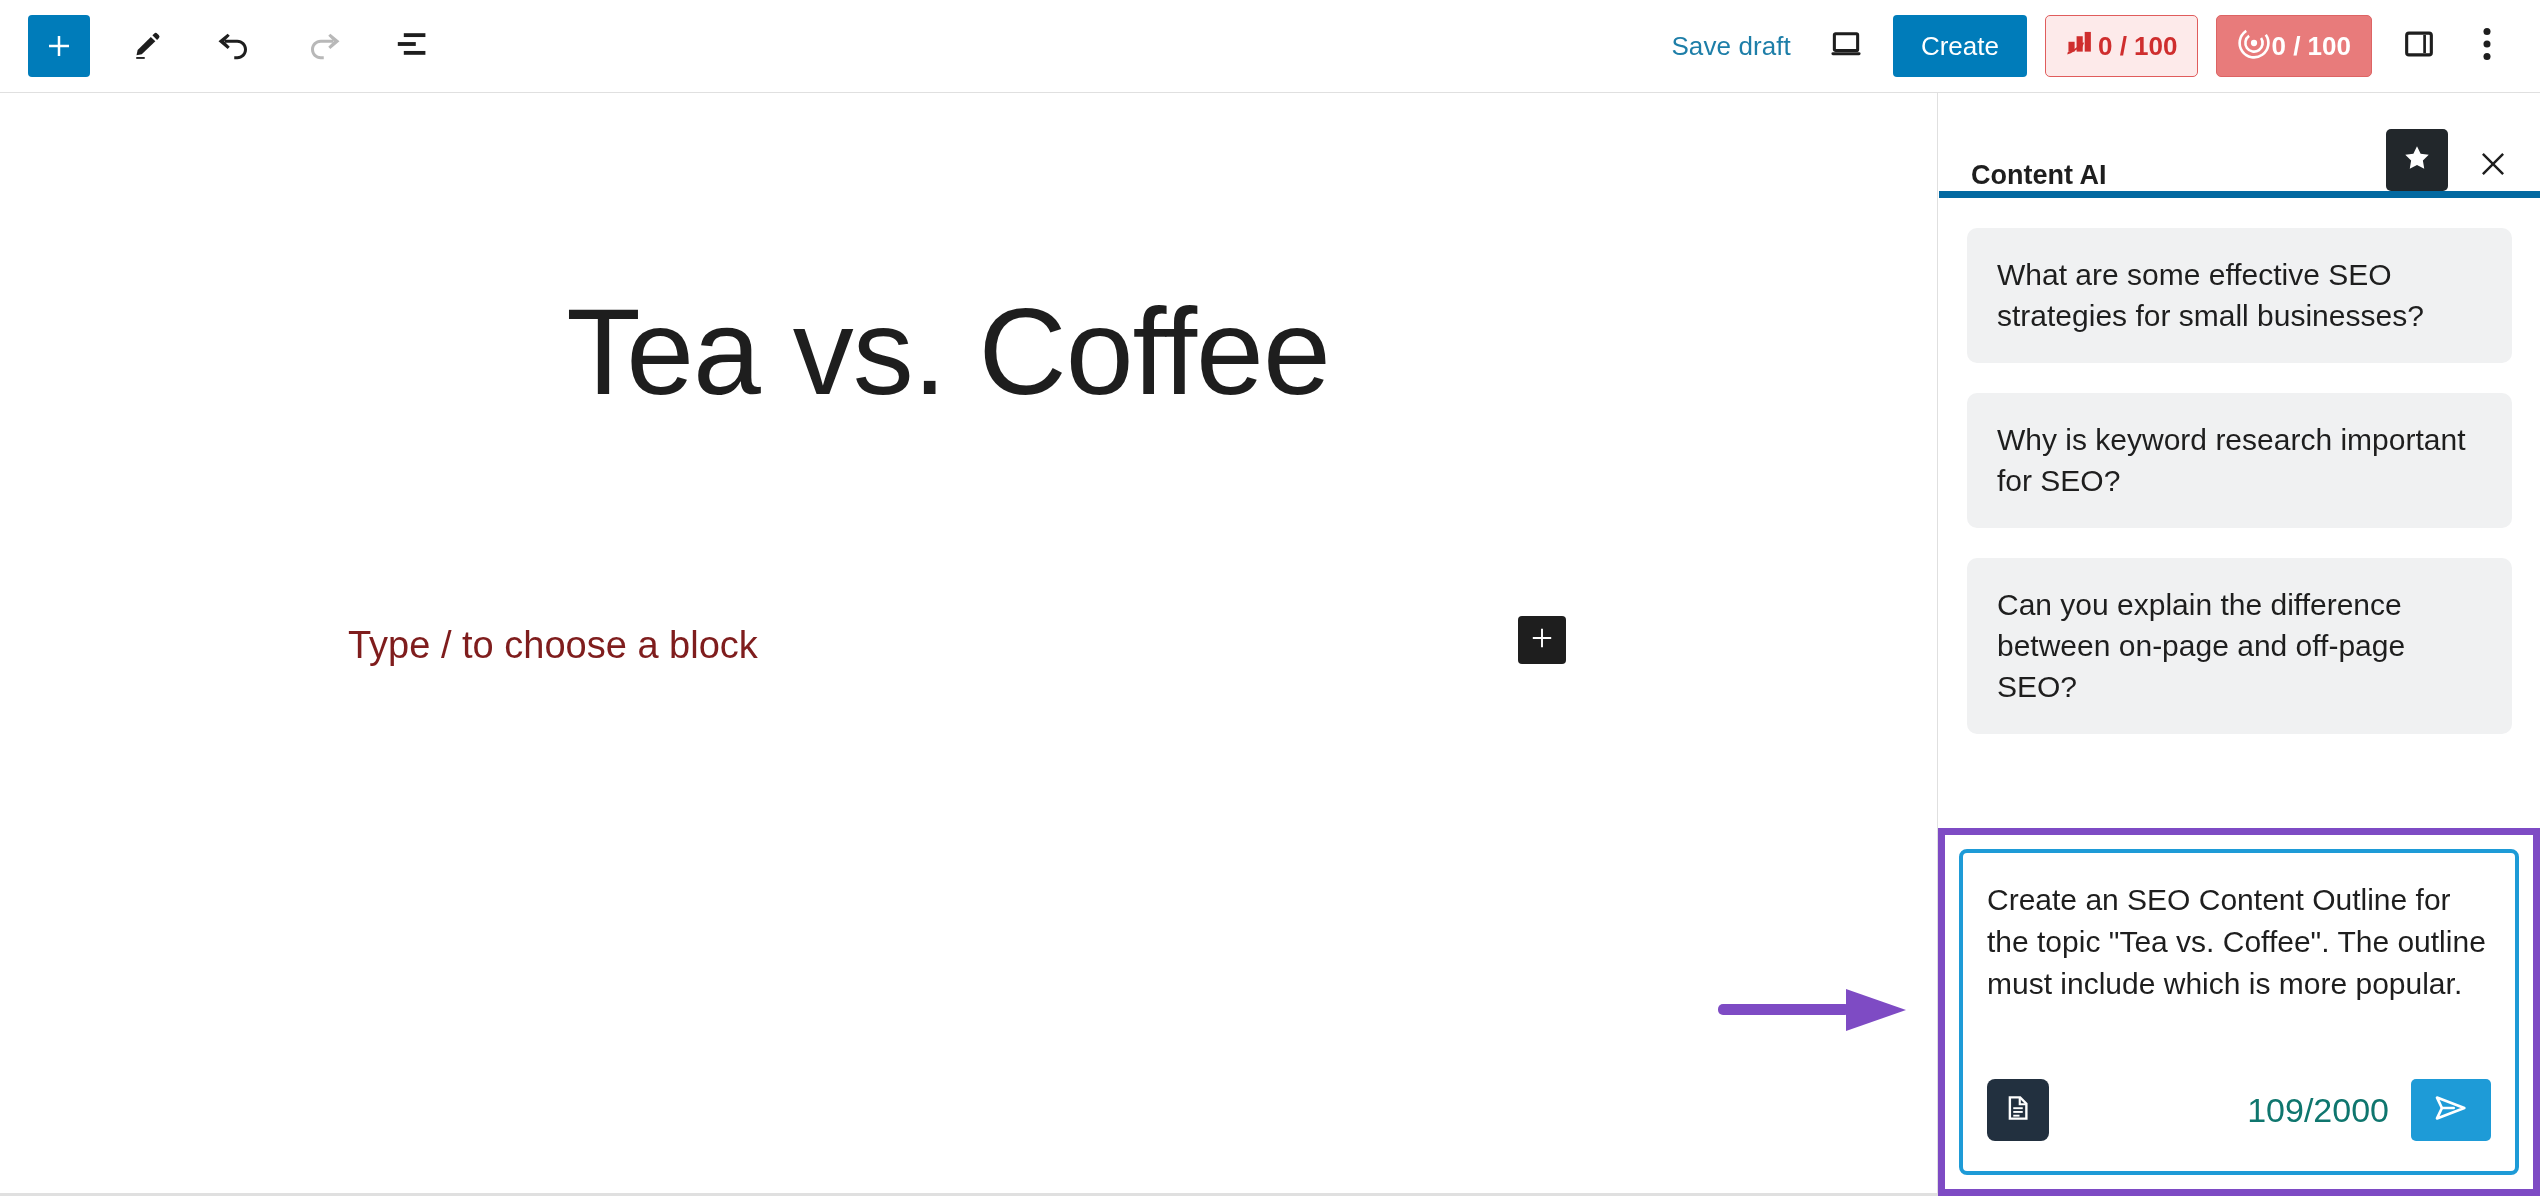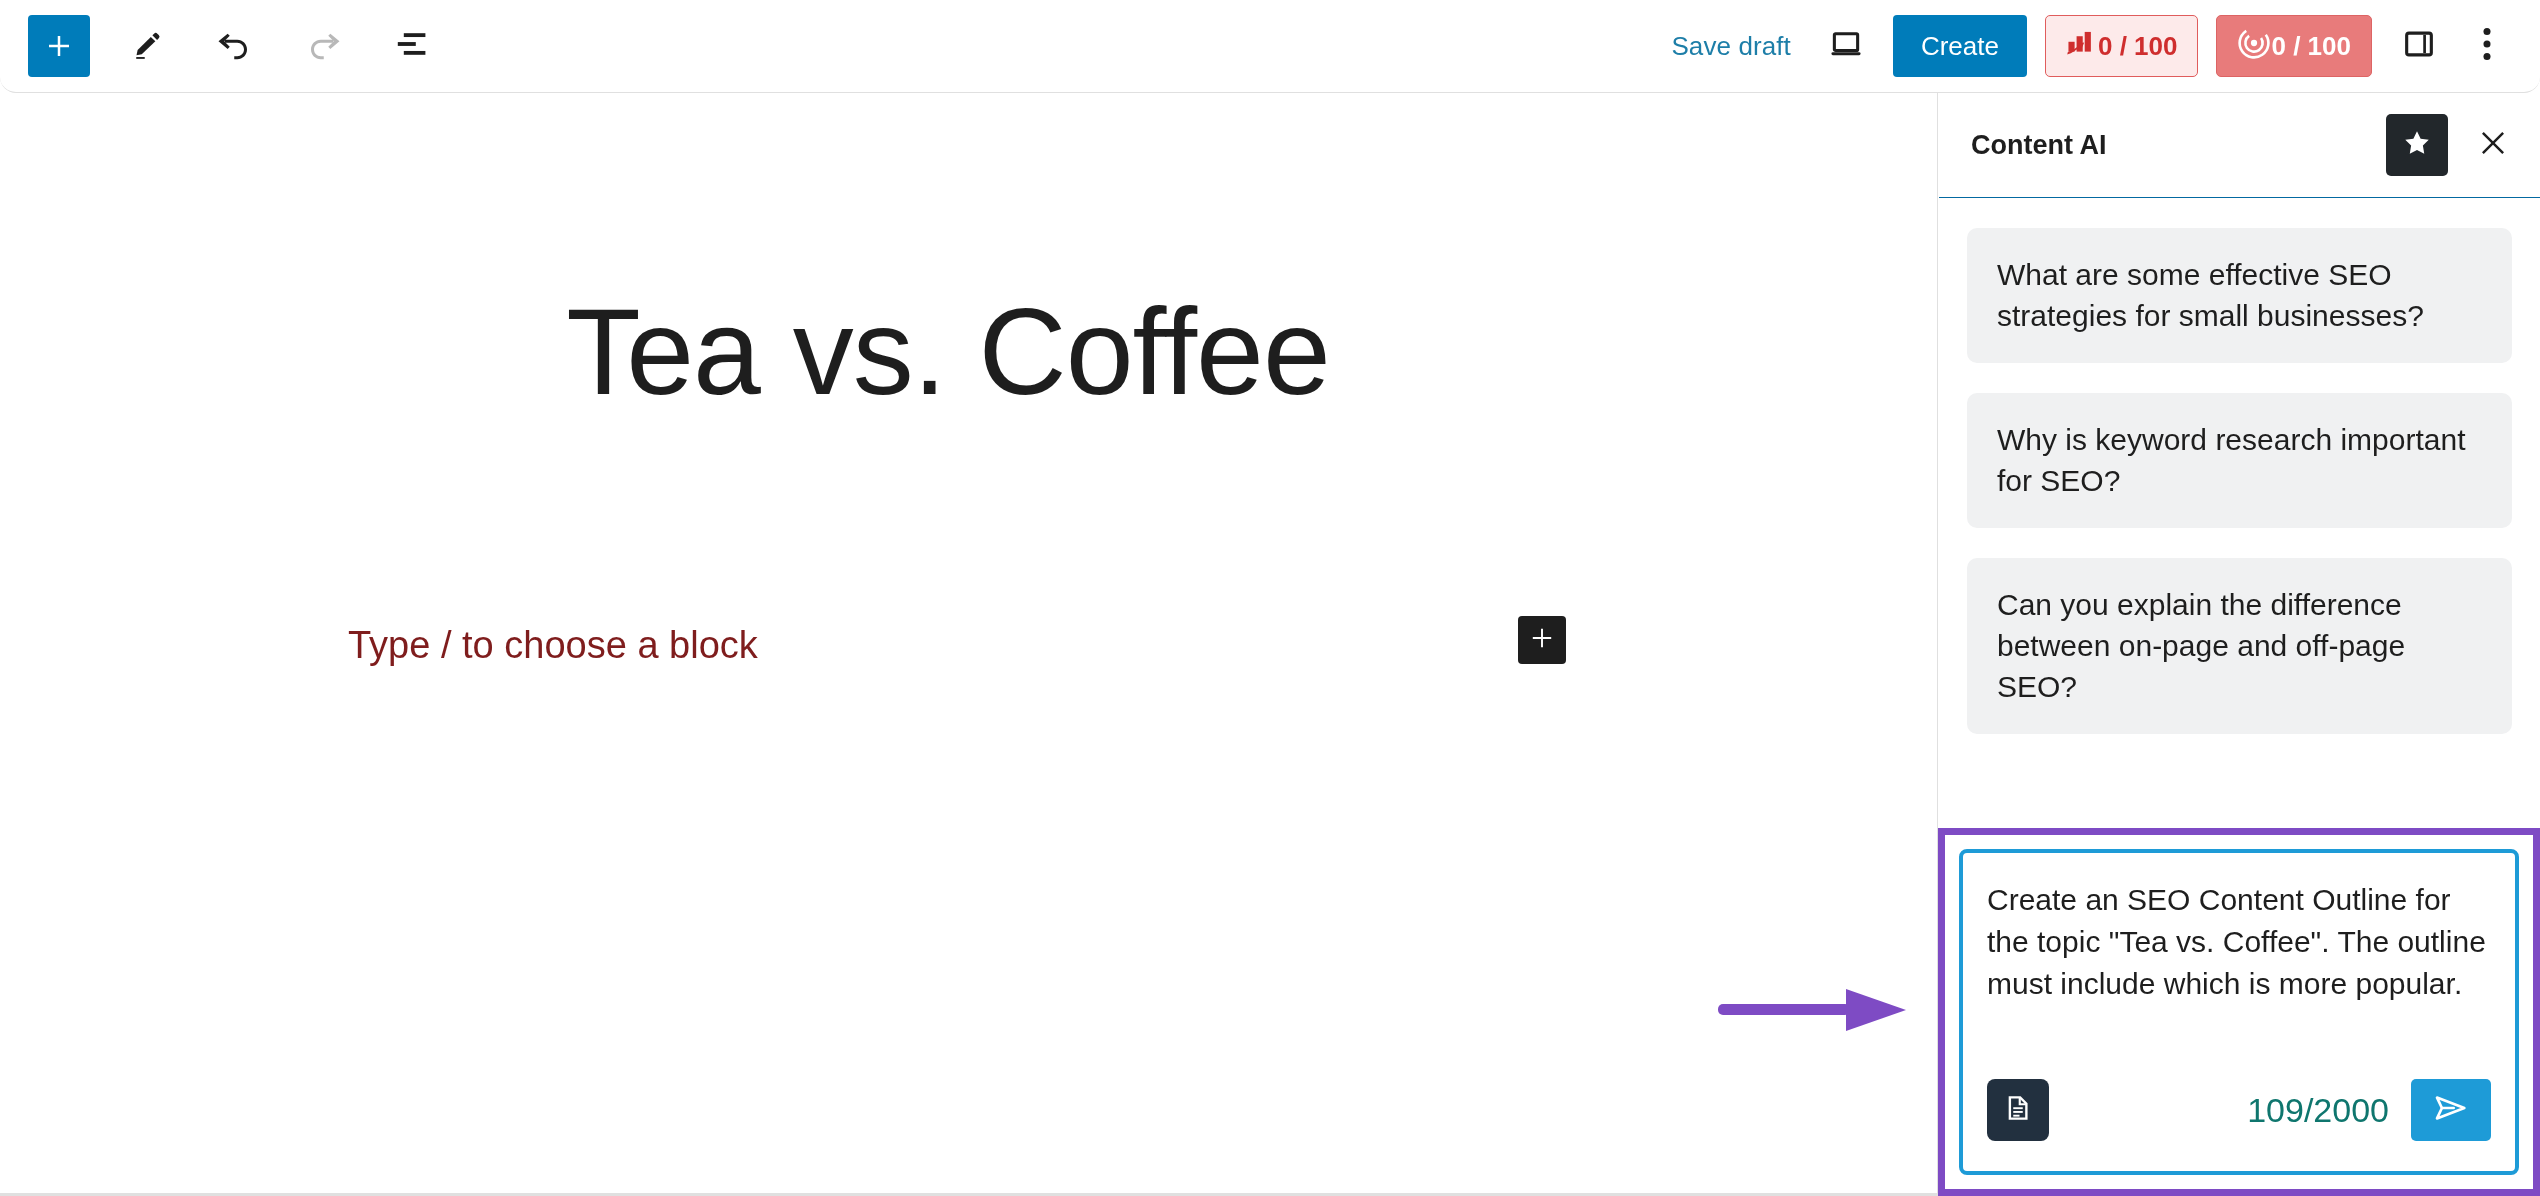--- a/index.html
+++ b/index.html
@@ -22,21 +22,20 @@
   
   .toolbar {
     position: absolute;
     top: 0; left: 0;
     width: 2540px;
     height: 93px;
     background: #ffffff;
     border-bottom: 1px solid #e0e0e0;
     display: flex;
     align-items: center;
-    border-radius: 16px;
   }
 
   .tb-left {
     display: flex;
     align-items: center;
     height: 93px;
     padding-left: 28px;
     gap: 26px;
   }
 
@@ -203,23 +202,23 @@
     width: 601px;
     height: 1103px;
     background: #ffffff;
     display: flex;
     flex-direction: column;
   }
 
   .sb-header {
     height: 105px;
     flex: 0 0 105px;
-    border-bottom: 1px solid #0369a1;
-    display: flex;
-    align-items: center;
+    border-bottom: 7px solid #0369a1;
+    display: flex;
+    align-items: flex-end;
     padding: 0 22px 0 32px;
   }
 
   .sb-title {
     font-size: 27px;
     font-weight: bold;
     color: #1e1e1e;
     flex: 1 1 auto;
     white-space: nowrap;
   }

